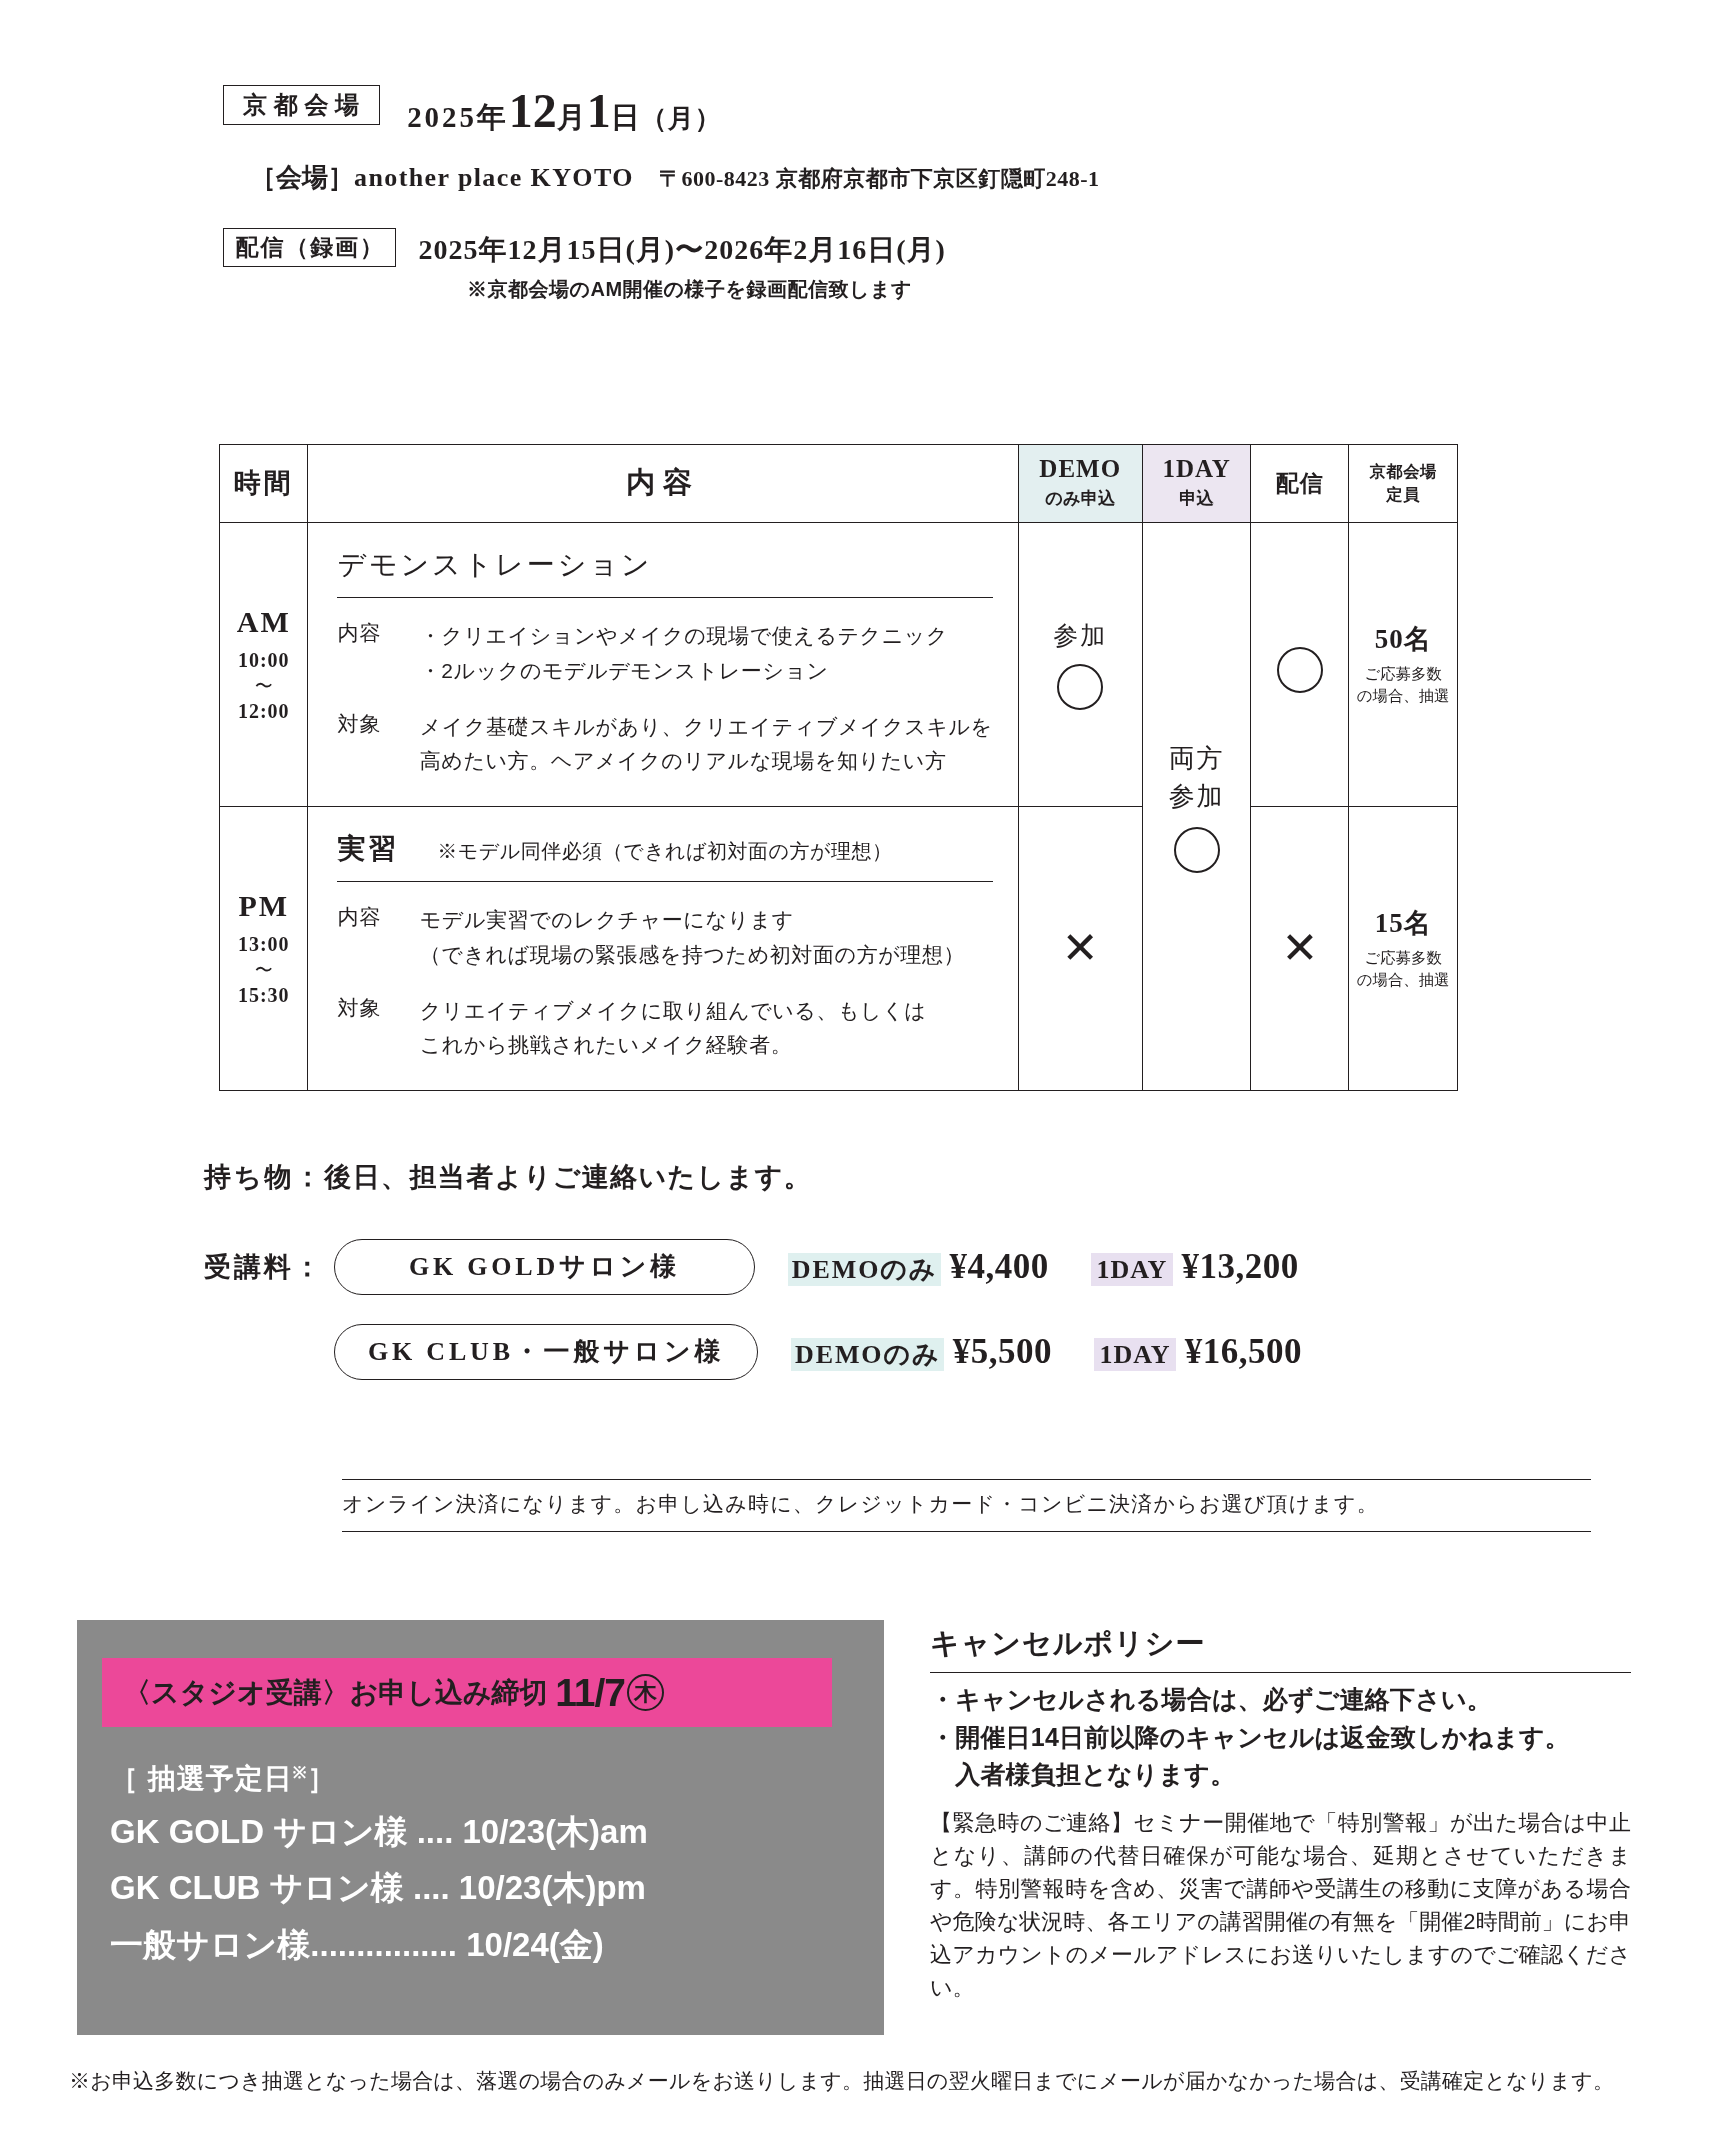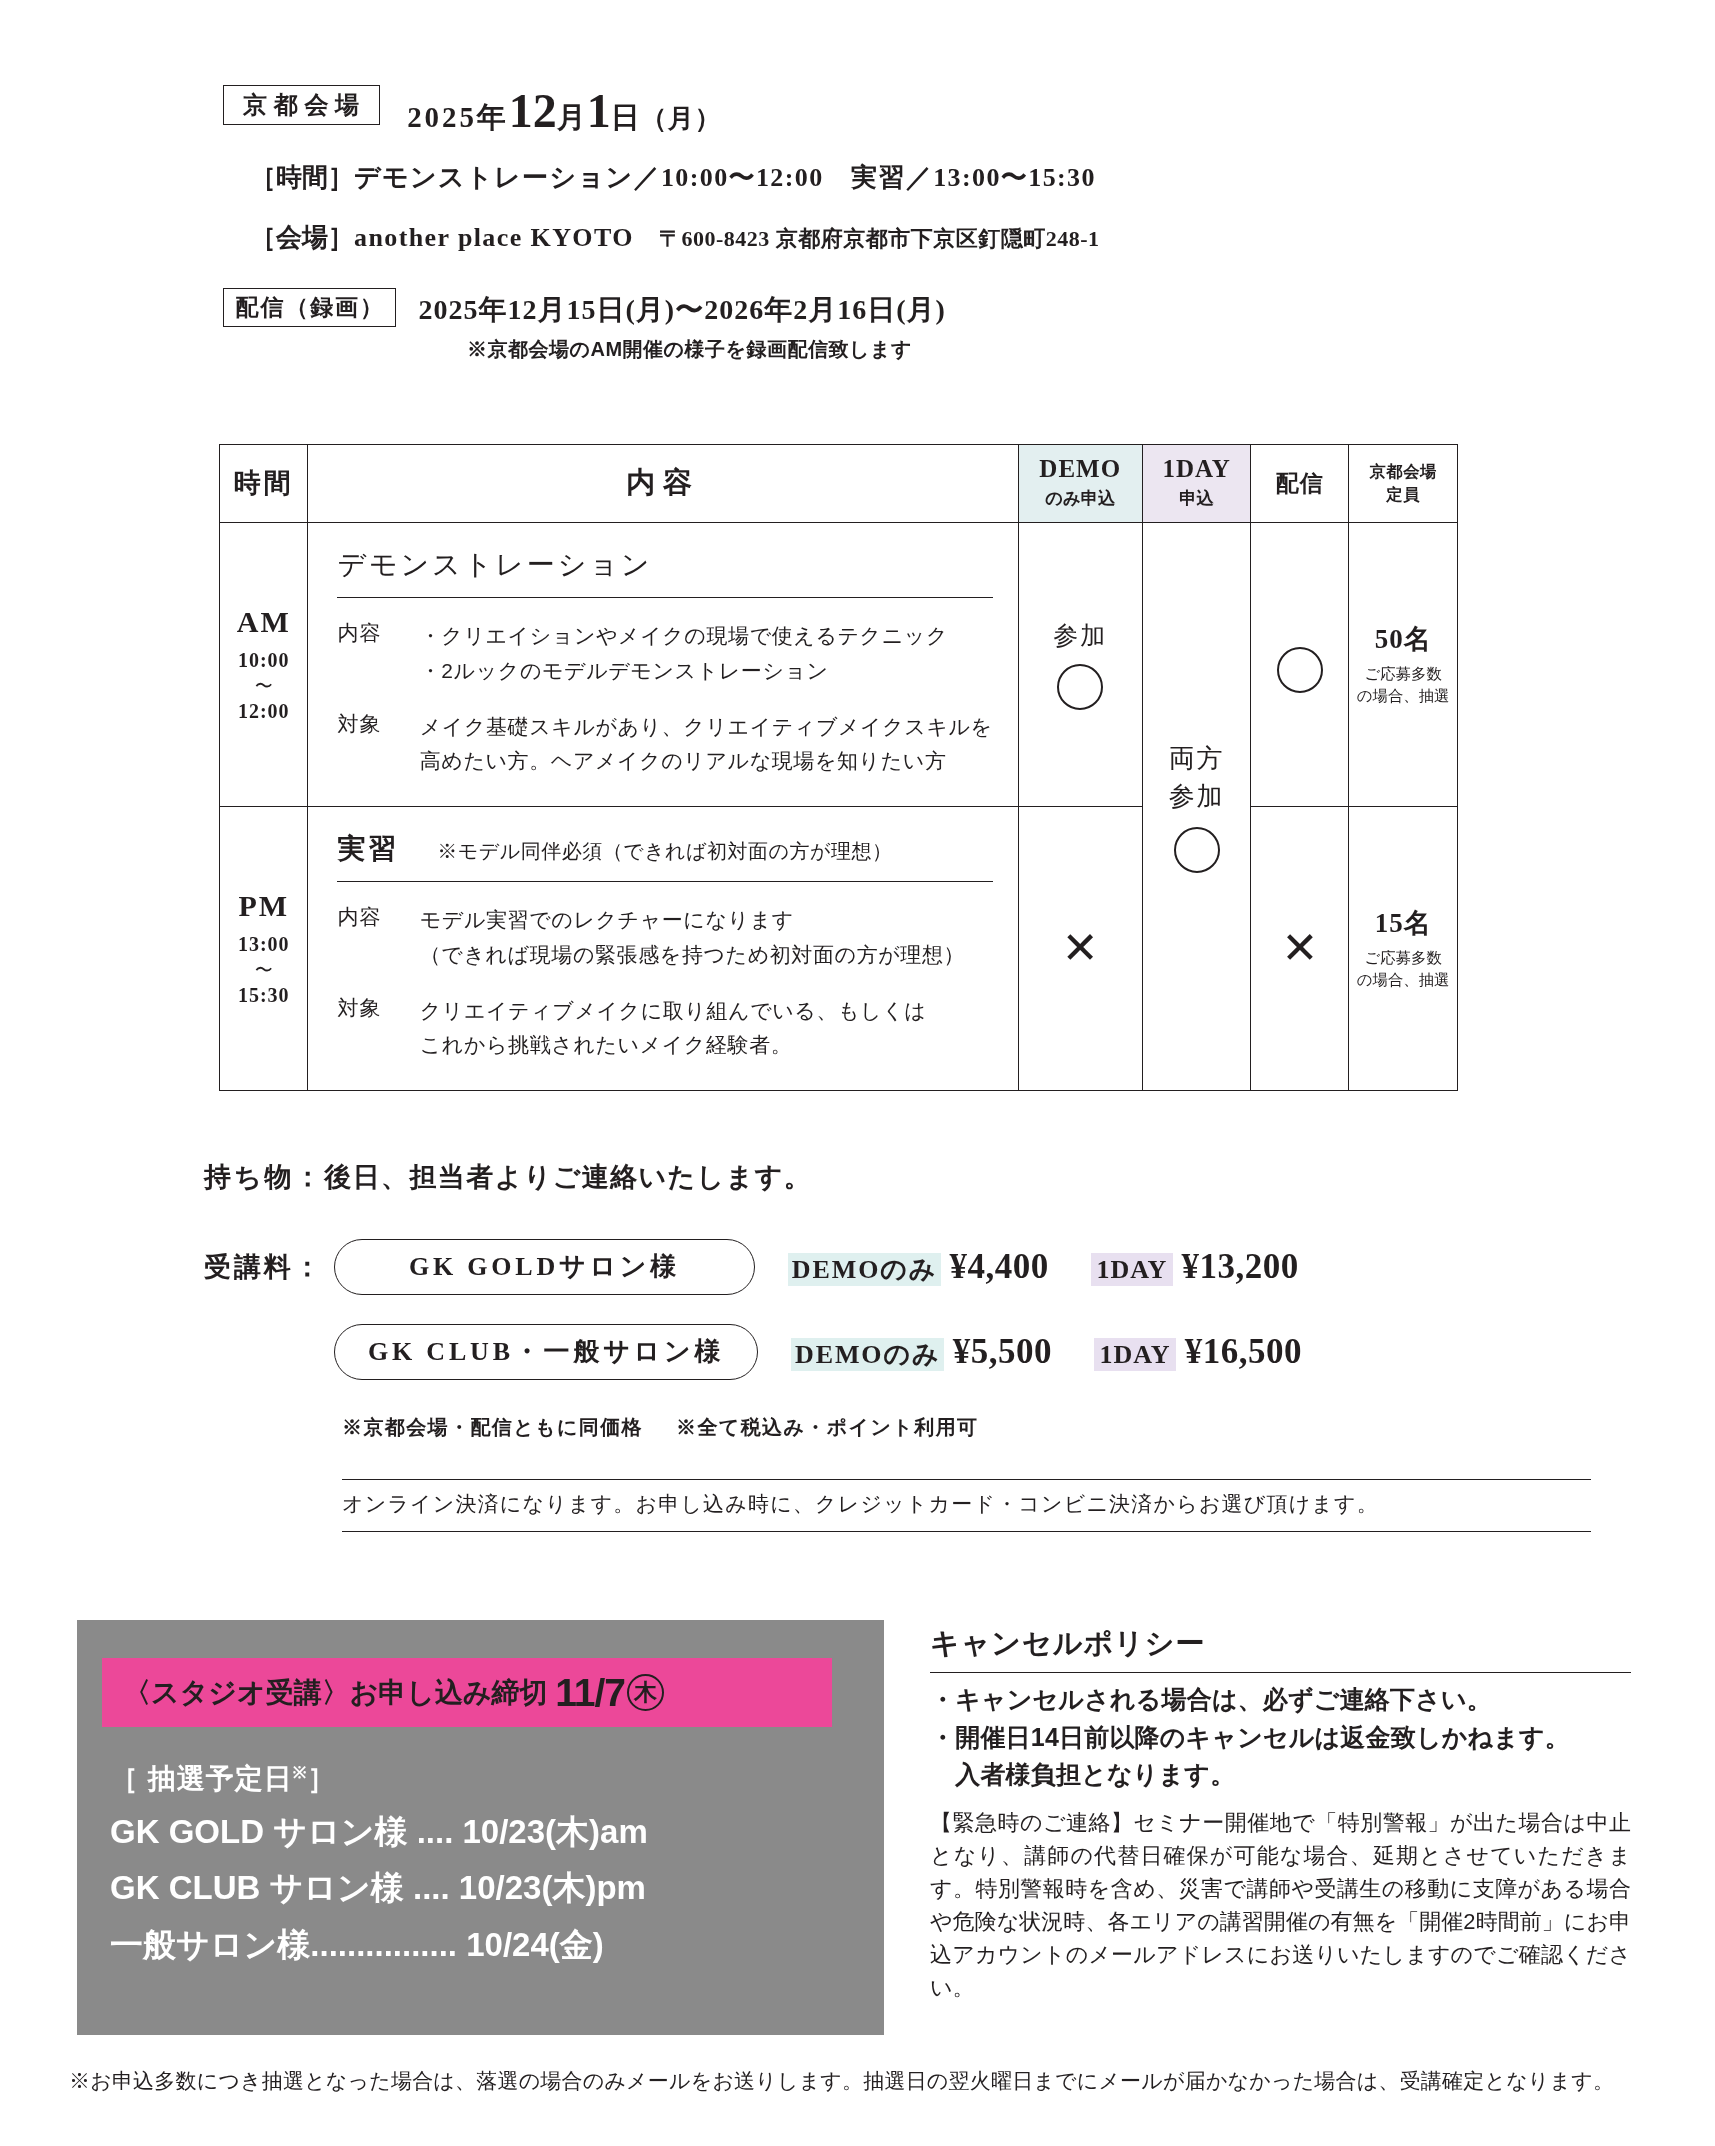--- a/index.html
+++ b/index.html
@@ -162,23 +162,20 @@
 <div class="page">
 
   <div class="hdr">
     <div class="row-venue">
       <div class="boxlbl">京都会場</div>
       <div class="date-line">
         <span class="yr">2025年</span><span class="big">12</span><span class="md">月</span><span class="big">1</span><span class="md">日</span><span class="dow">（月）</span>
       </div>
     </div>
 
-    <div class="info-line">
-      <span class="brk">［時間］</span><span>デモンストレーション／10:00〜12:00　実習／13:00〜15:30</span>
-    </div>
 
     <div class="info-line">
       <span class="brk">［会場］</span><span>another place KYOTO</span><span class="gap"></span><span class="small">〒600-8423 京都府京都市下京区釘隠町248-1</span>
     </div>
 
     <div class="row-stream">
       <div class="stream-lbl">配信（録画）</div>
       <div class="stream-date">2025年12月15日(月)〜2026年2月16日(月)</div>
     </div>
     <div class="note-small">※京都会場のAM開催の様子を録画配信致します</div>
@@ -316,23 +313,20 @@
     <div class="pill">GK CLUB・一般サロン様</div>
     <div class="fee-txt">
       <span class="hl-demo">DEMOのみ</span>
       <span class="price">¥5,500</span>
       <span class="gap"></span>
       <span class="hl-1day">1DAY</span>
       <span class="price">¥16,500</span>
     </div>
   </div>
 
-  <div class="fee-note">
-    <span>※京都会場・配信ともに同価格</span><span class="sp"></span><span>※全て税込み・ポイント利用可</span>
-  </div>
 
   <div class="pay-line">
     <div class="txt">オンライン決済になります。お申し込み時に、クレジットカード・コンビニ決済からお選び頂けます。</div>
   </div>
 
   <div class="panel">
     <div class="white-strip">
       <span class="a">〈スタジオ受講〉お申し込み締切</span>
       <span class="b">11/7</span>
       <span class="circ">木</span>

